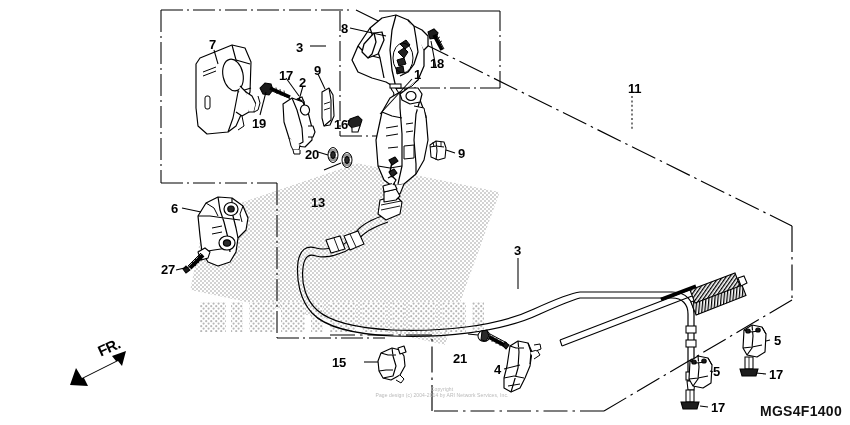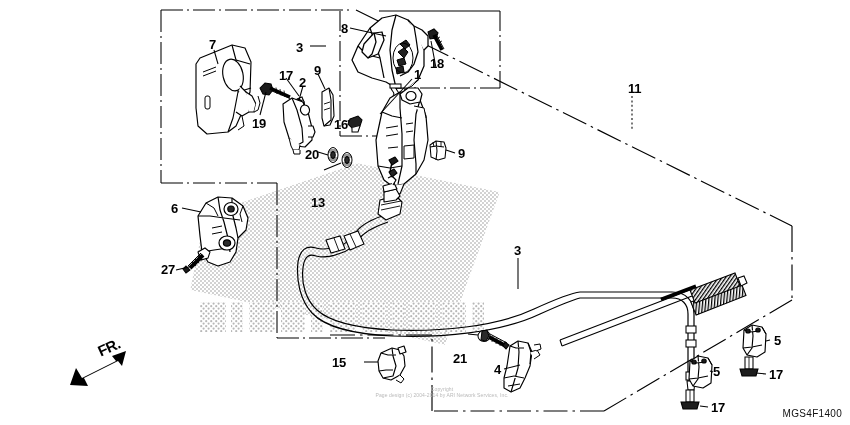--- a/index.html
+++ b/index.html
@@ -33,22 +33,22 @@
     color: #000000;
     line-height: 1;
     white-space: nowrap;
     letter-spacing: -0.2px;
   }
   .partno {
     position: absolute;
     right: 8px;
     bottom: 6px;
     font-family: "Liberation Sans", sans-serif;
-    font-size: 10px;
-    font-weight: 400;
+    font-size: 14px;
+    font-weight: 700;
     letter-spacing: 0.3px;
     color: #111;
   }
   .copyright {
     position: absolute;
     left: 336px;
     top: 386px;
     width: 212px;
     text-align: center;
     font-family: "Liberation Sans", sans-serif;

